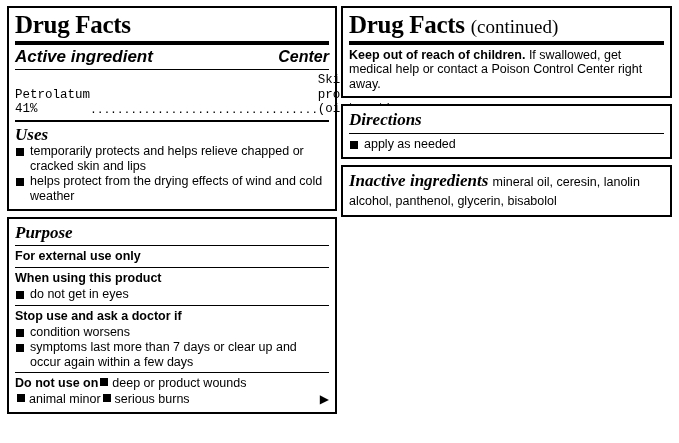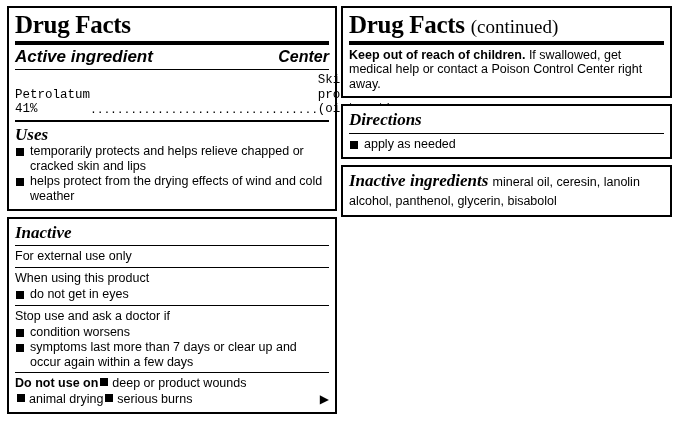--- a/index.html
+++ b/index.html
@@ -104,21 +104,21 @@
     font-size: 12.5px;
     line-height: 1.16;
     margin: 1px 0 0 0;
   }
   .bold-lead {
     font-weight: bold;
     font-size: 12.5px;
     margin-top: 12px;
   }
   .subhead {
-    font-weight: normal;
+    font-weight: bold;
     font-size: 12.5px;
     line-height: 1.2;
     margin: 1px 0 1px 0;
   }
   .dots {
     font-size: 11.5px;
     letter-spacing: -0.2px;
   }
 
   ul.bullets {
@@ -199,21 +199,21 @@
       <div class="rule-med"></div>
 
       <div class="sec-head-inline">Uses</div>
       <ul class="bullets">
         <li>temporarily protects and helps relieve chapped or cracked skin and lips</li>
         <li>helps protect from the drying effects of wind and cold weather</li>
       </ul>
     </div>
 
     <div class="panel">
-      <div class="sec-head-inline">Inactive</div>
+      <div class="sec-head-inline">Purpose</div>
       <div class="rule-thin"></div>
 
       <div class="subhead">For external use only</div>
       <div class="rule-thin"></div>
 
       <div class="subhead">When using this product</div>
       <ul class="bullets">
         <li>do not get in eyes</li>
       </ul>
       <div class="rule-thin"></div>
@@ -221,21 +221,21 @@
       <div class="subhead">Stop use and ask a doctor if</div>
       <ul class="bullets">
         <li>condition worsens</li>
         <li>symptoms last more than 7 days or clear up and occur again within a few days</li>
       </ul>
       <div class="rule-thin"></div>
 
       <div class="inline-bullets clearfix">
         <span class="bold-lead">Do not use on</span><span class="sq"></span><span>deep or product wounds</span><br>
         <span class="arrow">▶</span>
-        <span class="sq"></span><span>animal drying</span><span class="sq"></span><span>serious burns</span>
+        <span class="sq"></span><span>animal minor</span><span class="sq"></span><span>serious burns</span>
       </div>
     </div>
 
   </div>
 
   <div class="col col-right">
 
     <div class="panel">
       <div class="title"><span>Drug Facts</span> <span class="cont">(continued)</span></div>
       <div class="rule-thick"></div>

